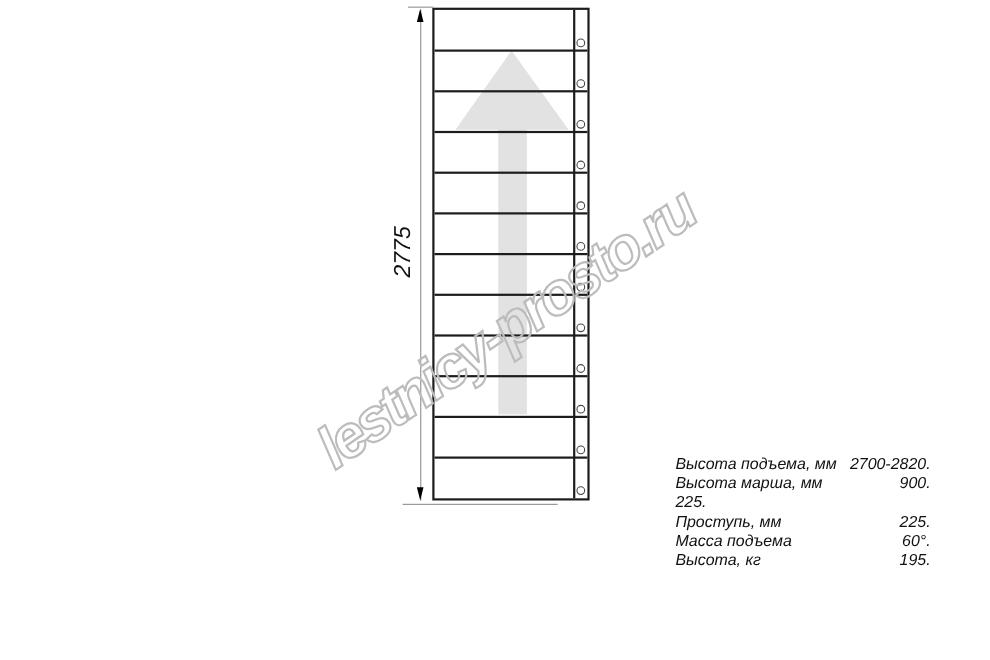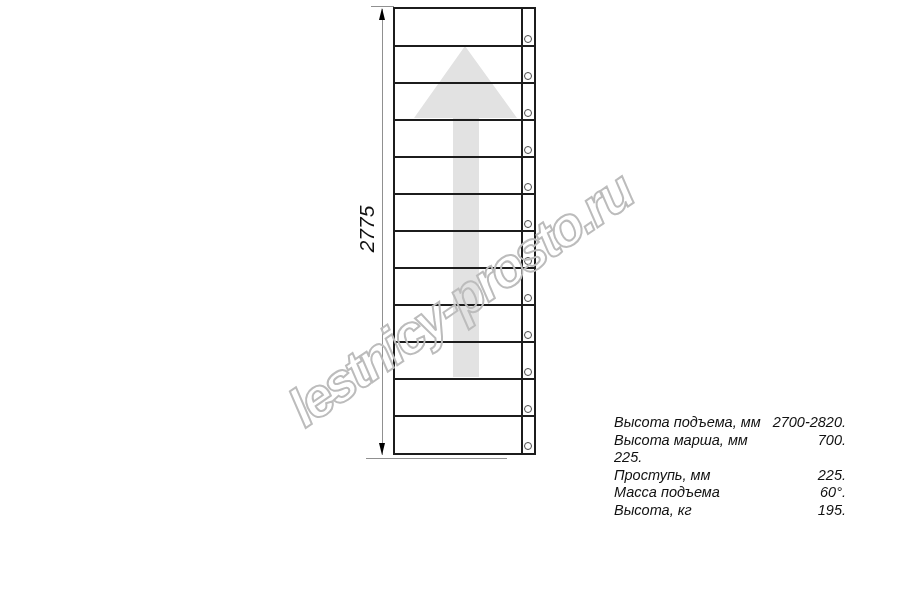--- a/index.html
+++ b/index.html
@@ -106,21 +106,21 @@
 <div class="dim-arrowhead down"></div>
 <div class="dim-label">2775</div>
 
 <div class="specs" id="specs">
     <div class="spec-row">
       <span class="spec-label">Высота подъема, мм</span>
       <span class="spec-value">2700-2820.</span>
     </div>
     <div class="spec-row">
       <span class="spec-label">Высота марша, мм</span>
-      <span class="spec-value">700.</span>
+      <span class="spec-value">900.</span>
     </div>
     <div class="spec-row">
       <span class="spec-value">225.</span>
     </div>
     <div class="spec-row">
       <span class="spec-label">Проступь, мм</span>
       <span class="spec-value">225.</span>
     </div>
     <div class="spec-row">
       <span class="spec-label">Масса подъема</span>

